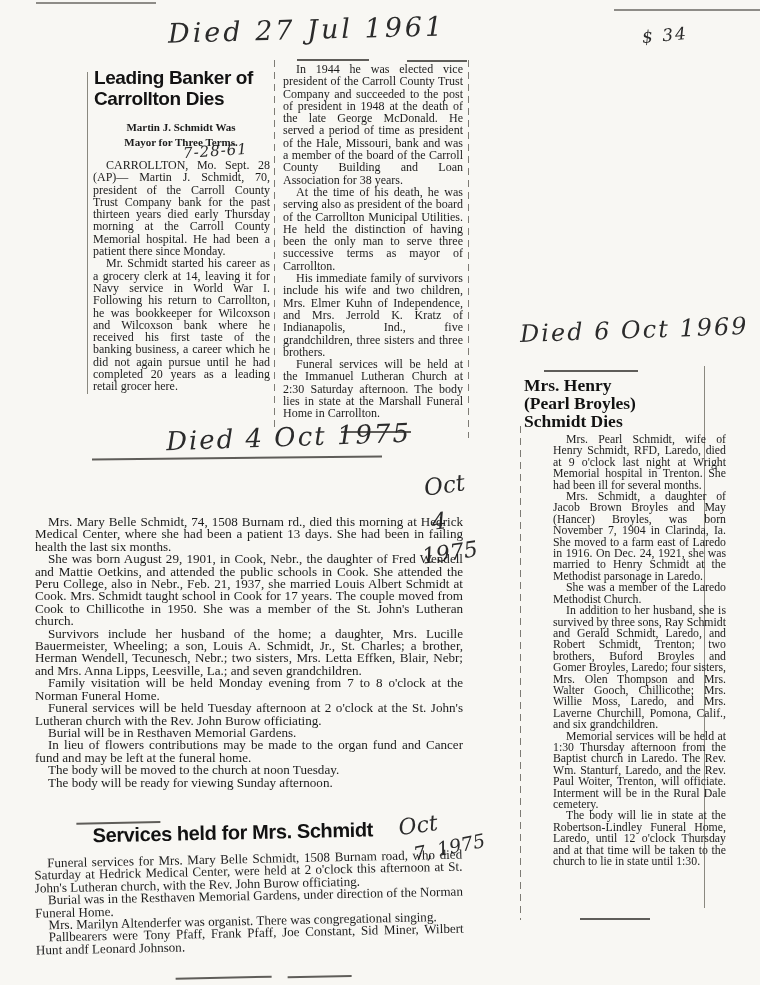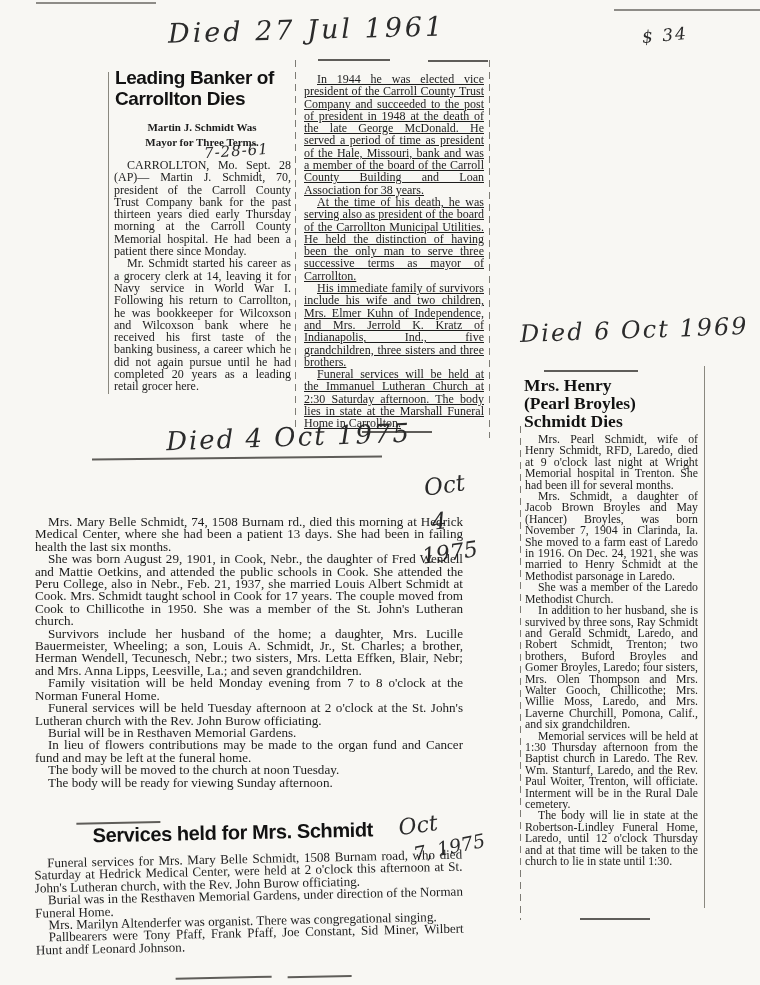--- a/index.html
+++ b/index.html
@@ -26,39 +26,39 @@
   }
   .head-serif {
     position:absolute; font-family:"Liberation Serif", serif;
     font-weight:bold; color:#121212; margin:0;
   }
   
   .body { position:absolute; text-align:justify; }
   .body p { margin:0; text-indent:13px; }
   .c1body { font-size:12px; line-height:12.3px; width:177px; }
   .c2body { font-size:13.1px; line-height:12.4px; width:428px; }
-  .c4body { font-size:11.8px; line-height:11.4px; width:173px; }
+  .c4body { font-size:11.8px; line-height:11.4px; width:173px;margin-left:28px; }
   .subhead {
     position:absolute; font-weight:bold; text-align:center;
     font-size:11px; line-height:1.35; font-family:"Liberation Serif", serif;
   }
   .clip { position:absolute; }
 </style>
 </head>
 <body>
 
 <div class="page">
 
   <div class="rule faint" style="left:36px; top:2px; width:120px;"></div>
   <div class="rule faint" style="left:614px; top:9px; width:146px;"></div>
 
   <div class="hand" style="left:168px; top:16px; font-size:27px; letter-spacing:3px; transform:rotate(-1.5deg);">Died 27 Jul 1961</div>
   <div class="hand" style="left:642px; top:27px; font-size:17px; letter-spacing:2px; transform:rotate(-5deg);">$ 34</div>
 
-  <div class="clip" style="left:85px; top:58px; width:388px; height:382px;margin-left:21px;">
+  <div class="clip" style="left:85px; top:58px; width:388px; height:382px;">
     <div class="vline" style="left:2px; top:14px; height:322px;"></div>
     <div class="vline dashed" style="left:189px; top:2px; height:370px;"></div>
     <div class="vline dashed" style="left:383px; top:2px; height:378px;"></div>
     <div class="rule" style="left:212px; top:1px; width:72px;"></div>
     <div class="rule" style="left:322px; top:2px; width:60px;"></div>
 
     <h1 class="head-sans" style="left:9px; top:10px; font-size:19px;">
       <span>Leading Banker of</span><br>
       <span>Carrollton Dies</span>
     </h1>
@@ -68,21 +68,21 @@
       <span>Mayor for Three Terms.</span>
     </div>
 
     <div class="hand" style="left:98px; top:86px; font-size:15px; letter-spacing:1px; transform:rotate(-4deg);">7-28-61</div>
 
     <div class="body c1body" style="left:8px; top:101px;">
       <p>CARROLLTON, Mo. Sept. 28 (AP)— Martin J. Schmidt, 70, president of the Carroll County Trust Company bank for the past thirteen years died early Thursday morning at the Carroll County Memorial hospital. He had been a patient there since Monday.</p>
       <p>Mr. Schmidt started his career as a grocery clerk at 14, leaving it for Navy service in World War I. Following his return to Carrollton, he was bookkeeper for Wilcoxson and Wilcoxson bank where he received his first taste of the banking business, a career which he did not again pursue until he had completed 20 years as a leading retail grocer here.</p>
     </div>
 
-    <div class="body c1body" style="left:198px; top:15px; width:180px;text-decoration:underline;">
+    <div class="body c1body" style="left:198px; top:5px; width:180px;">
       <p>In 1944 he was elected vice president of the Carroll County Trust Company and succeeded to the post of president in 1948 at the death of the late George McDonald. He served a period of time as president of the Hale, Missouri, bank and was a member of the board of the Carroll County Building and Loan Association for 38 years.</p>
       <p>At the time of his death, he was serving also as president of the board of the Carrollton Municipal Utilities. He held the distinction of having been the only man to serve three successive terms as mayor of Carrollton.</p>
       <p>His immediate family of survivors include his wife and two children, Mrs. Elmer Kuhn of Independence, and Mrs. Jerrold K. Kratz of Indianapolis, Ind., five grandchildren, three sisters and three brothers.</p>
       <p>Funeral services will be held at the Immanuel Lutheran Church at 2:30 Saturday afternoon. The body lies in state at the Marshall Funeral Home in Carrollton.</p>
     </div>
 
     <div class="rule" style="left:256px; top:373px; width:70px;"></div>
   </div>
 
   <div class="hand" style="left:166px; top:424px; font-size:26px; letter-spacing:2px; transform:rotate(-2deg);">Died 4 Oct 1975</div>

